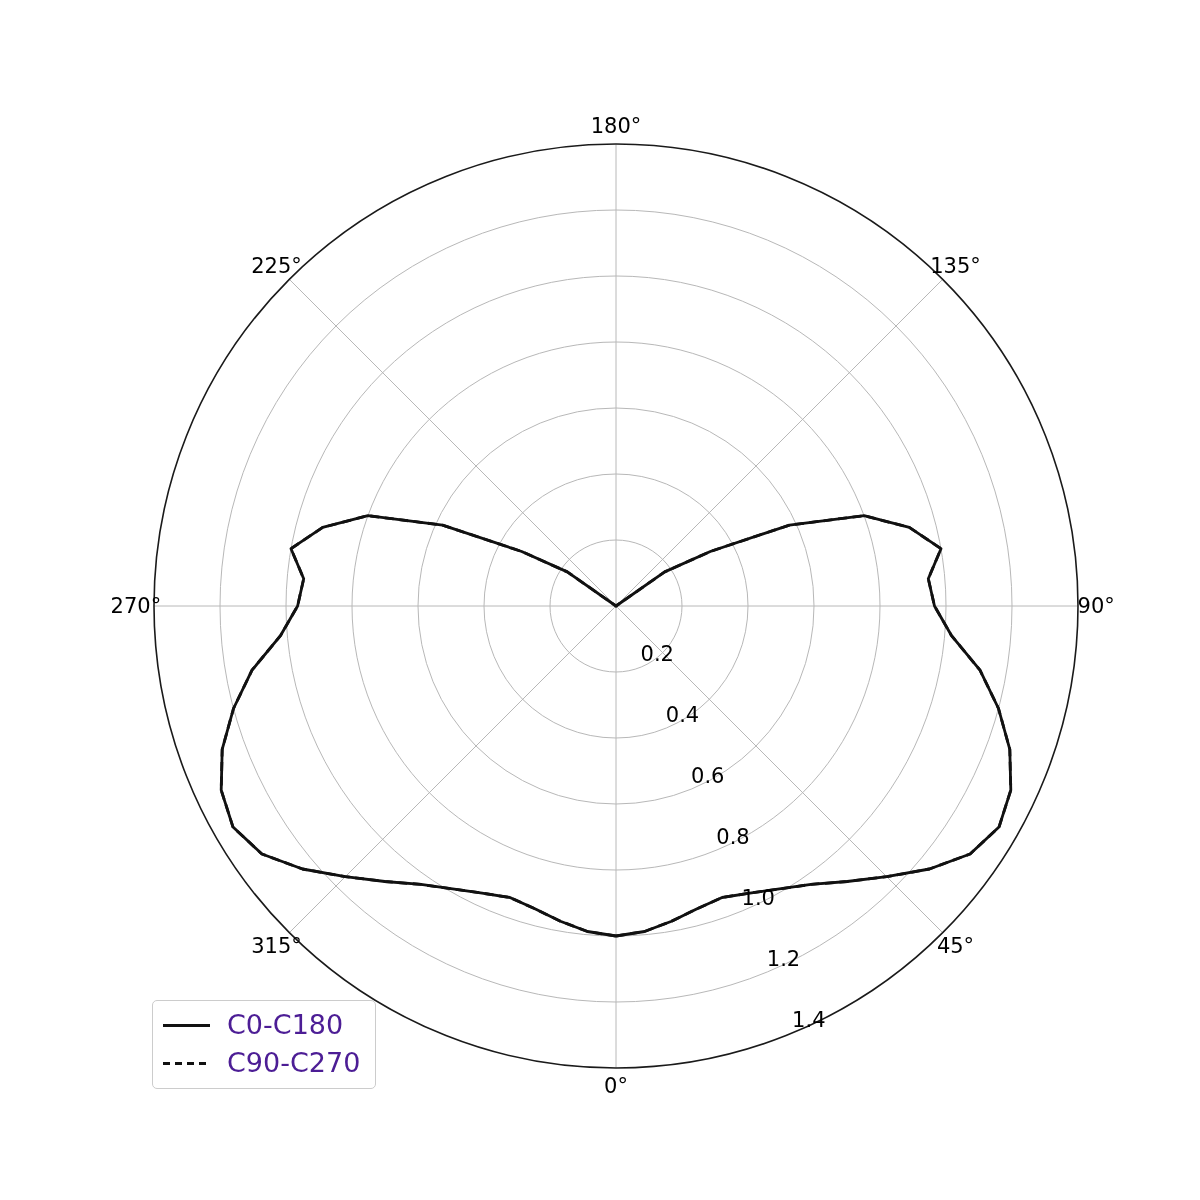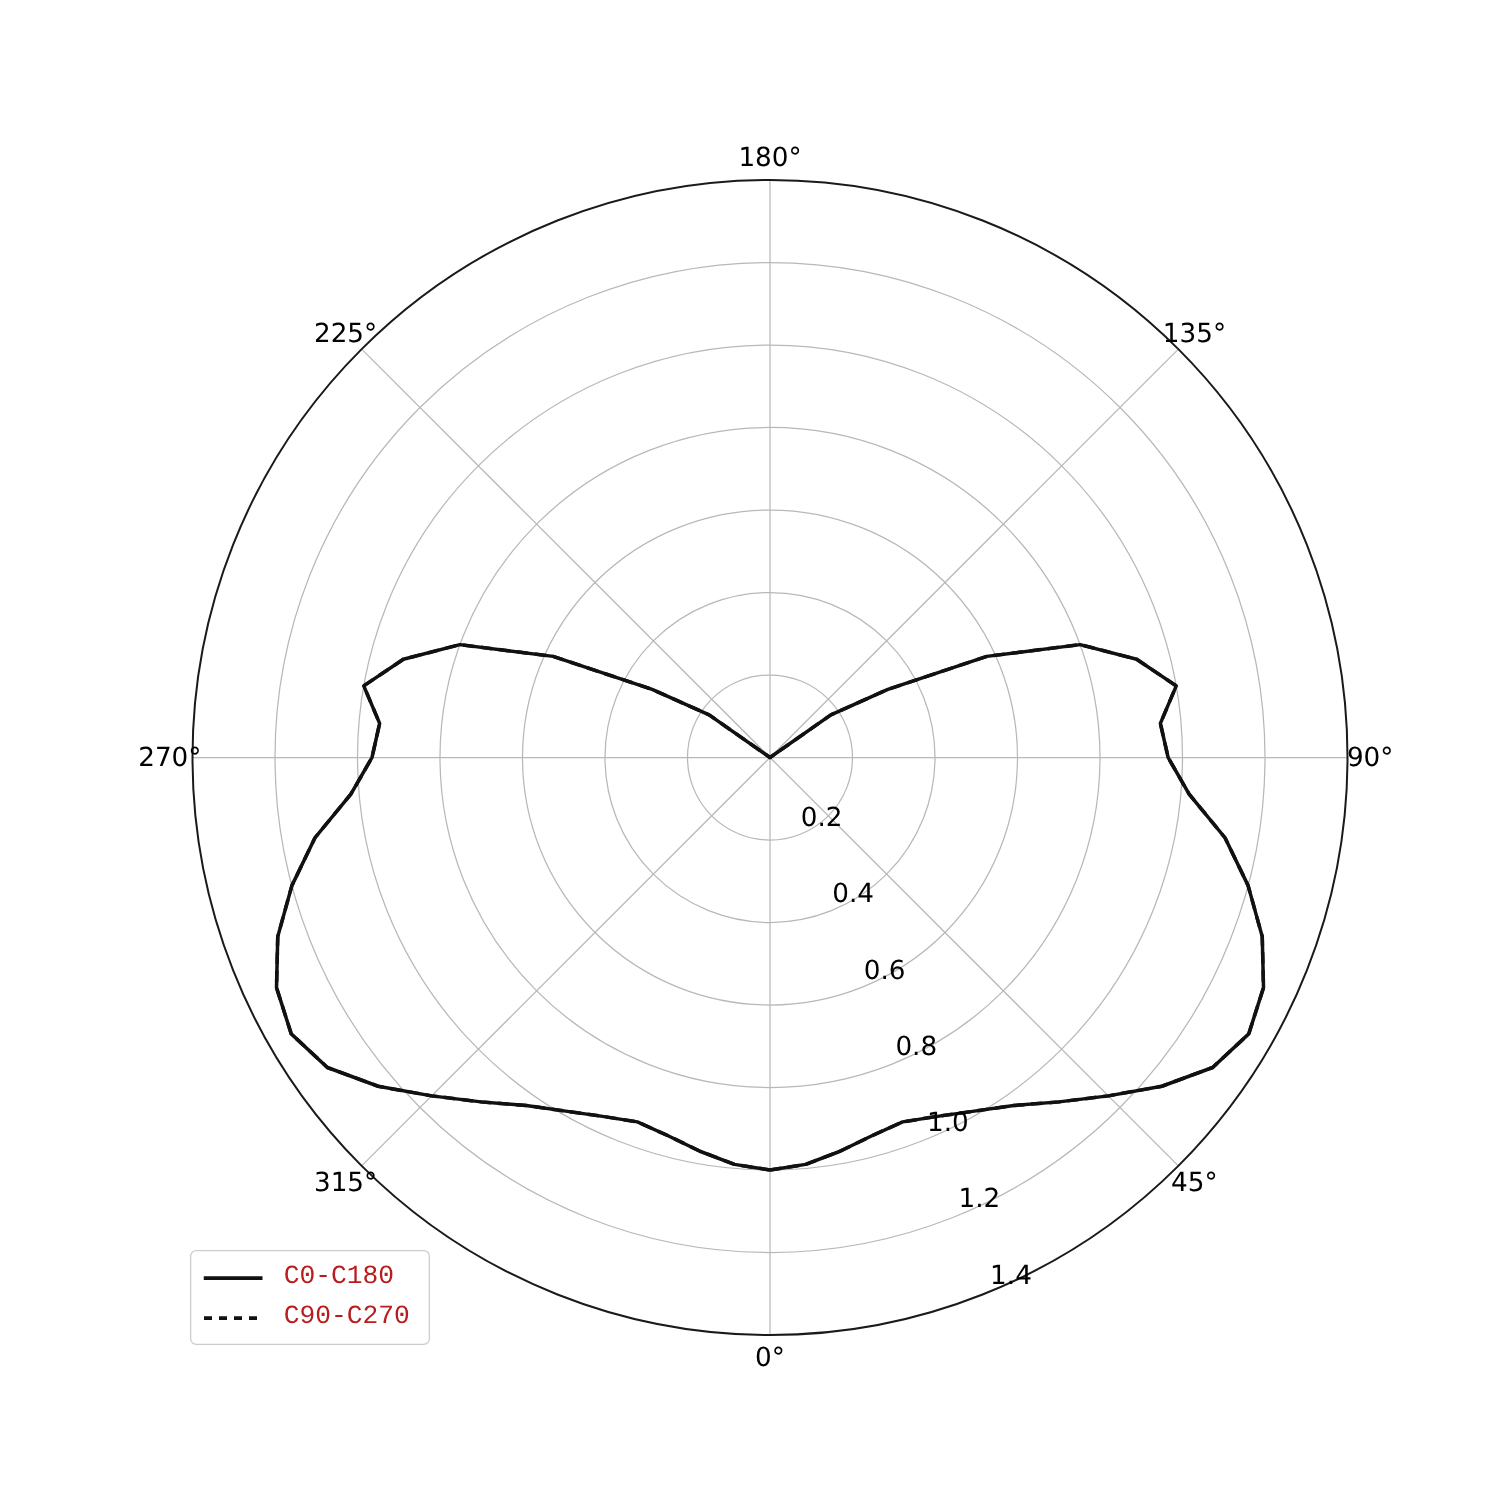--- a/index.html
+++ b/index.html
@@ -24,21 +24,21 @@
     background:rgba(255,255,255,0.85);
     padding:10px 15px 10px 10px;
     display:flex;
     flex-direction:column;
     gap:10px;
   }
   .legend-row{display:flex;align-items:center;gap:17px;}
   .swatch{width:47px;height:3px;flex:0 0 auto;}
   .swatch.solid{background:#111;}
   .swatch.dashed{background:repeating-linear-gradient(90deg,#111 0 7px,transparent 7px 12px);}
-  .legend-label{font-size:21px;color:#b91c1c;line-height:1.05;white-space:nowrap;font-family:Liberation Mono, monospace;}
+  .legend-label{font-size:27px;color:#4c1d95;line-height:1.05;white-space:nowrap;}
 </style>
 </head>
 <body>
 
 <div class="fig">
   <svg width="1200" height="1200" viewBox="0 0 1200 1200">
       <circle cx="616" cy="606" r="66" fill="none" stroke="#b8b8b8" stroke-width="1"></circle>
       <circle cx="616" cy="606" r="132" fill="none" stroke="#b8b8b8" stroke-width="1"></circle>
       <circle cx="616" cy="606" r="198" fill="none" stroke="#b8b8b8" stroke-width="1"></circle>
       <circle cx="616" cy="606" r="264" fill="none" stroke="#b8b8b8" stroke-width="1"></circle>

